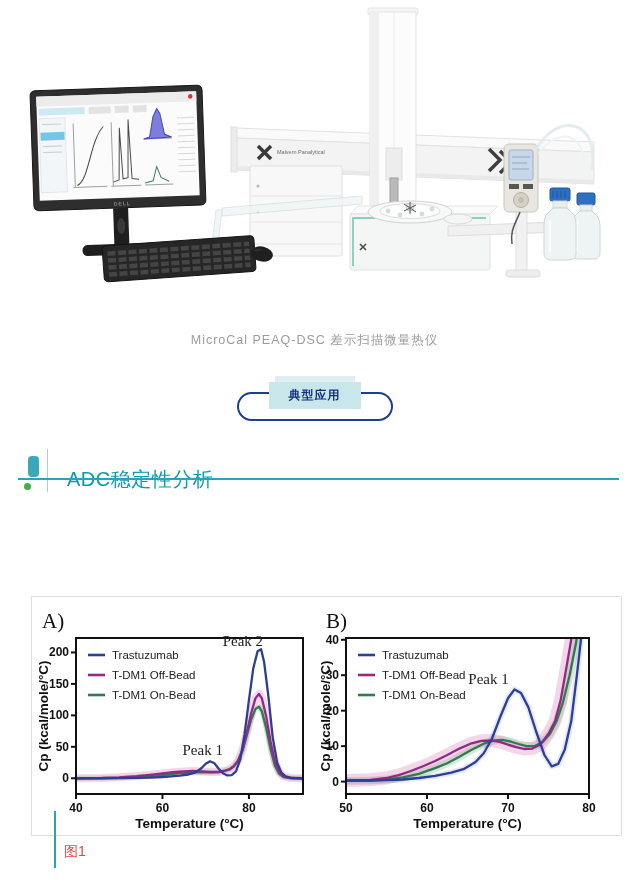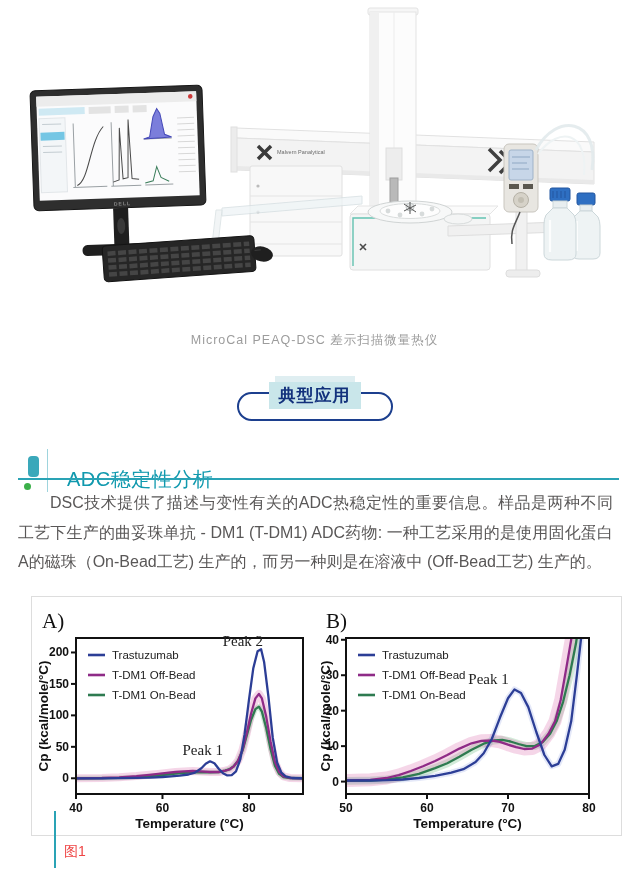--- a/index.html
+++ b/index.html
@@ -7,21 +7,21 @@
         font-family:"Liberation Sans",sans-serif;}
   .hero{position:absolute;left:0;top:0;}
   .caption{position:absolute;left:0;top:332px;width:629px;text-align:center;
            font-size:12.5px;color:#9c9c9c;letter-spacing:1px;}
   
   .badge-pill{position:absolute;left:50%;transform:translateX(-50%);top:392px;width:152px;height:25px;
               border:2px solid #1c3f8e;border-radius:15px;background:transparent;}
   .badge-light{position:absolute;left:50%;transform:translateX(-50%);top:376px;width:80px;height:12px;
                background:#dfeef1;}
   .badge-label{position:absolute;left:50%;transform:translateX(-50%);top:382px;width:92px;height:27px;
-               background:#c9e6ea;color:#12317c;font-size:17px;font-weight:bold;line-height:27px;
+               background:#c9e6ea;color:#12317c;font-size:12px;font-weight:bold;line-height:27px;
                text-align:center;letter-spacing:1px;}
   
   .sec-bar{position:absolute;left:28px;top:456px;width:11px;height:21px;background:#3aa8ba;border-radius:4px;}
   .sec-vline{position:absolute;left:47px;top:449px;width:1px;height:43px;background:#9ed4dd;}
   .sec-title{position:absolute;left:53px;top:452px;margin:14px;font-size:20px;font-weight:normal;
              color:#1099ae;letter-spacing:0.5px;}
   .sec-rule{position:absolute;left:18px;top:478px;width:601px;height:2px;background:#2aa3b5;}
   .sec-dot{position:absolute;left:24px;top:483px;width:7px;height:7px;border-radius:50%;background:#3cb04a;}
   
   .body-text{position:absolute;left:18px;top:488px;width:595px;margin:0;font-size:16px;line-height:1.85;
@@ -205,21 +205,20 @@
     <div class="badge-pill"></div>
     <div class="badge-label">典型应用</div>
   </div>
 
   <span class="sec-vline"></span>
   <span class="sec-bar"></span>
   <h2 class="sec-title">ADC稳定性分析</h2>
   <div class="sec-rule"></div>
   <span class="sec-dot"></span>
 
-  <p class="body-text">DSC技术提供了描述与变性有关的ADC热稳定性的重要信息。样品是两种不同工艺下生产的曲妥珠单抗 - DM1 (T-DM1) ADC药物: 一种工艺采用的是使用固化蛋白A的磁珠（On-Bead工艺) 生产的，而另一种则是在溶液中 (Off-Bead工艺) 生产的。</p>
 
   <div class="figure-box">
     <div class="chart-slot chart-a"><svg width="288" height="236" viewBox="0 0 288 236">
           <defs>
             <clipPath id="clip0">
               <rect x="43" y="41" width="225" height="154"></rect>
             </clipPath>
           </defs>
           <g clip-path="url(#clip0)">
             <polyline points="42.0,180.3 67.9,180.1 85.2,179.8 102.5,179.0 115.5,178.1 124.2,177.4 132.8,176.5 141.4,175.6 150.1,174.9 158.7,174.3 167.4,174.1 176.0,174.3 184.7,174.0 191.2,172.7 195.5,171.2 199.8,168.3 204.1,162.7 208.5,152.6 212.8,137.5 217.1,121.8 221.4,111.1 224.9,108.6 227.9,113.6 232.2,130.0 236.6,151.3 240.9,167.7 245.2,175.9 249.5,179.0 256.0,180.1 269.0,180.3" fill="none" stroke="rgba(110,190,130,0.30)" stroke-width="5" stroke-linejoin="round" stroke-linecap="round"></polyline>

